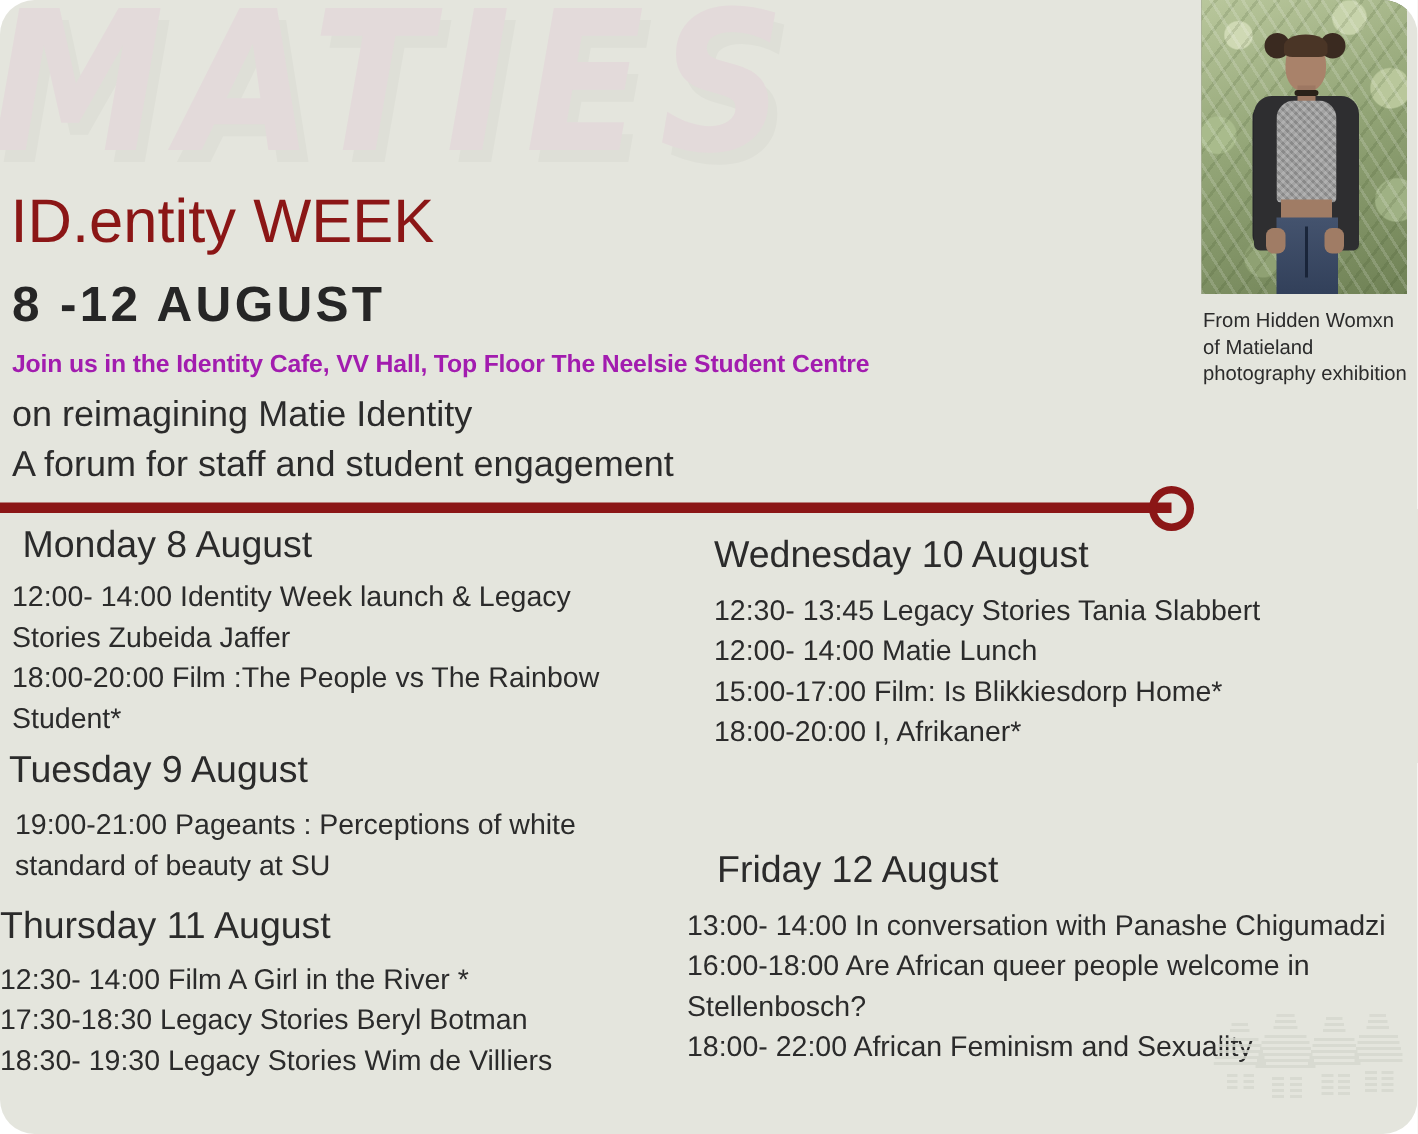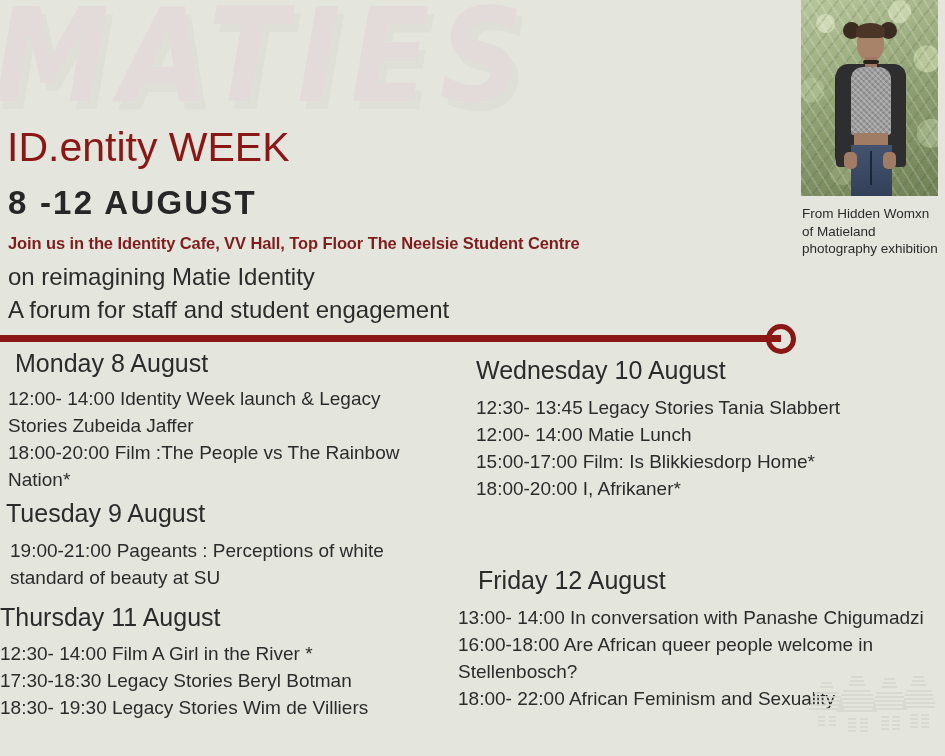--- a/index.html
+++ b/index.html
@@ -9,20 +9,21 @@
     background: #ffffff;
   }
   #poster {
     position: relative;
     width: 945px;
     height: 756px;
     background: #e4e5dd;
     overflow: hidden;
     font-family: "Liberation Sans", "DejaVu Sans", sans-serif;
     color: #2b2b2b;
+    border-radius: 23px;
     -webkit-font-smoothing: antialiased;
   }
 
   
   #maties-mark {
     position: absolute;
     left: -6px;
     top: -14px;
     width: 720px;
     height: 126px;
@@ -62,21 +63,21 @@
     color: #262626;
     white-space: nowrap;
   }
   #venue {
     position: absolute;
     left: 8px;
     top: 234px;
     font-size: 16.5px;
     font-weight: 700;
     letter-spacing: -0.1px;
-    color: #7f1d1d;
+    color: #a21caf;
     white-space: nowrap;
   }
   #blurb {
     position: absolute;
     left: 8px;
     top: 260px;
     font-size: 24px;
     line-height: 33px;
     font-weight: 400;
     color: #2b2b2b;
@@ -328,21 +329,21 @@
   <div id="divider-ring"></div>
 
   <div class="col" id="col-left">
 
     <div id="day-mon">
       <div class="day-head">Monday 8 August</div>
       <div class="day-items">
         <div class="line">12:00- 14:00 Identity Week launch &amp; Legacy</div>
         <div class="line">Stories Zubeida Jaffer</div>
         <div class="line">18:00-20:00 Film :The People vs The Rainbow</div>
-        <div class="line">Nation*</div>
+        <div class="line">Student*</div>
       </div>
     </div>
 
     <div id="day-tue">
       <div class="day-head">Tuesday 9 August</div>
       <div class="day-items">
         <div class="line">19:00-21:00 Pageants : Perceptions of white</div>
         <div class="line">standard of beauty at SU</div>
       </div>
     </div>

